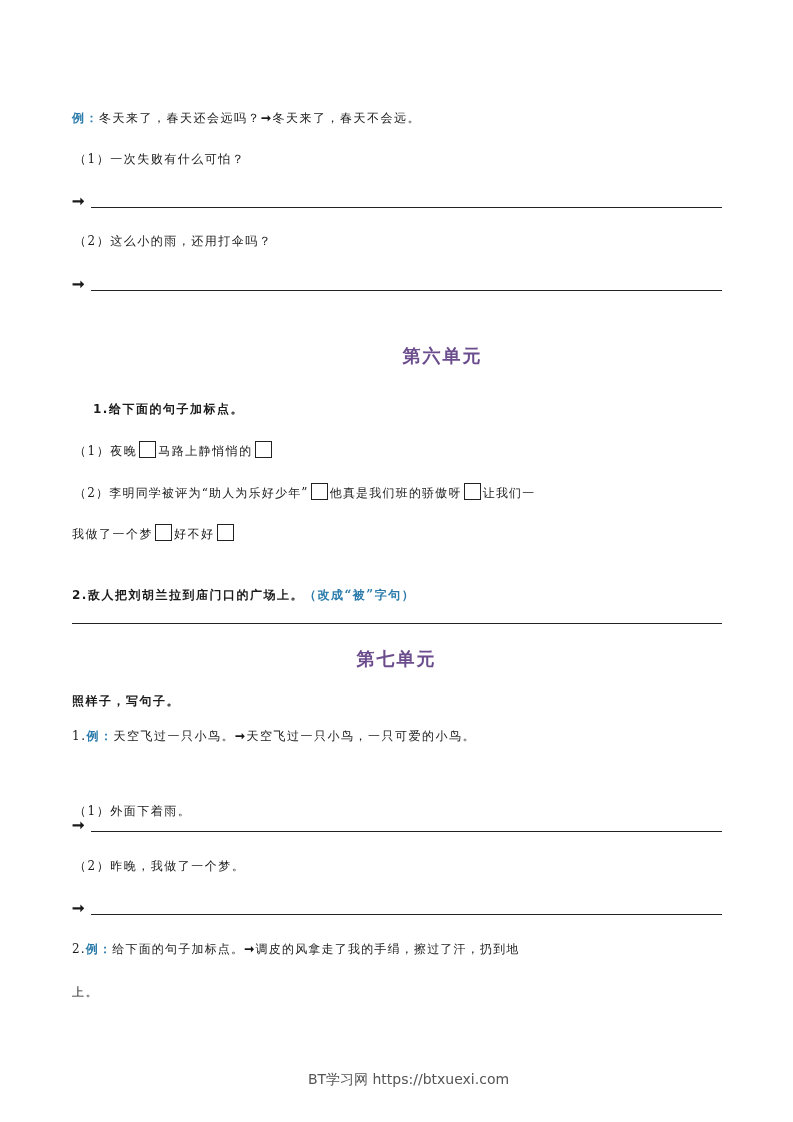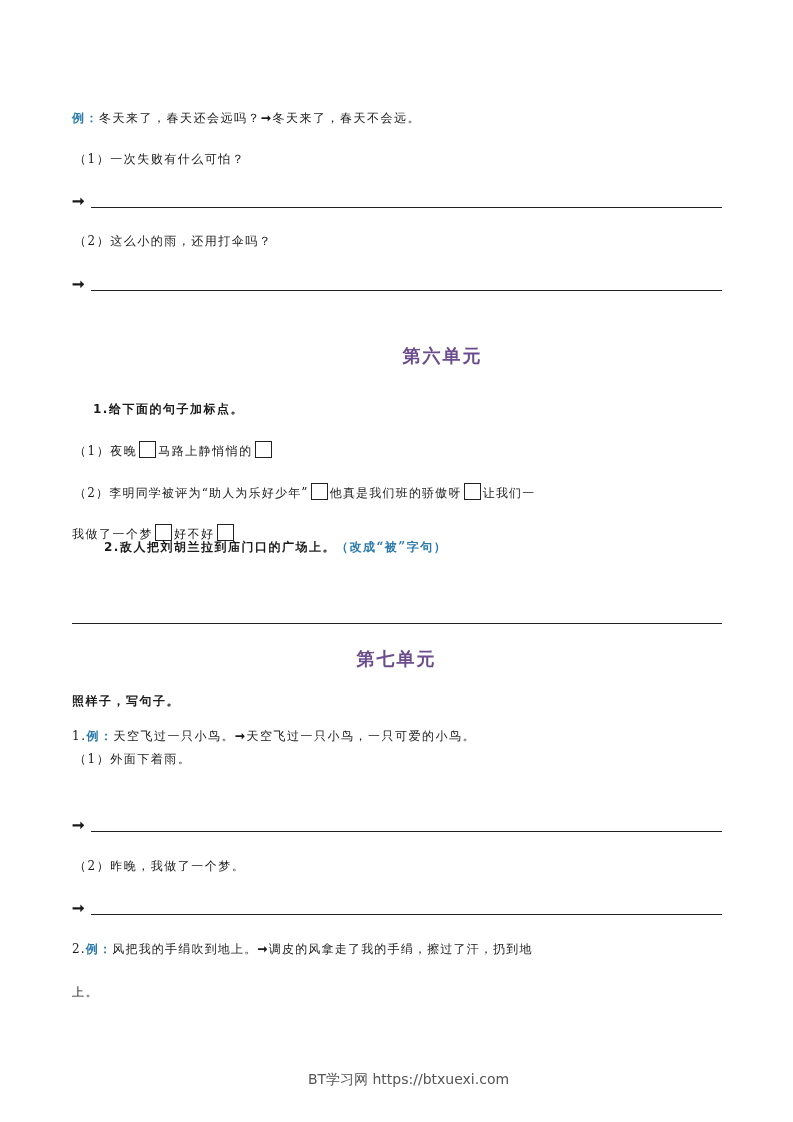--- a/index.html
+++ b/index.html
@@ -39,38 +39,38 @@
 <div class="line bold" style="top:398px;margin-left:21px;">1.给下面的句子加标点。</div>
 <div class="line" style="top:440px; left:74px;">
   <span>（1）夜晚</span><span class="box"></span><span>马路上静悄悄的</span><span class="box"></span>
 </div>
 <div class="line" style="top:482px; left:74px; letter-spacing:1.2px;">
   <span>（2）李明同学被评为“助人为乐好少年”</span><span class="box"></span><span>他真是我们班的骄傲呀</span><span class="box"></span><span>让我们一</span>
 </div>
 <div class="line" style="top:523px;">
   <span>我做了一个梦</span><span class="box"></span><span>好不好</span><span class="box"></span>
 </div>
-<div class="line" style="top:536px;margin-left:32px;">
+<div class="line" style="top:584px;">
   <span class="bold">2.敌人把刘胡兰拉到庙门口的广场上。</span><span class="blue">（改成“被”字句）</span>
 </div>
 <div class="full-rule" style="top:623px;"></div>
 
 <div class="heading" style="top:647px;">第七单元</div>
 <div class="line bold" style="top:690px;">照样子，写句子。</div>
 <div class="line" style="top:725px;">
   <span>1.</span><span class="blue">例：</span><span>天空飞过一只小鸟。</span><span style="font-weight:bold;">➞</span><span>天空飞过一只小鸟，一只可爱的小鸟。</span>
 </div>
-<div class="line" style="top:748px; left:74px;">（1）外面下着雨。</div>
+<div class="line" style="top:800px; left:74px;">（1）外面下着雨。</div>
 <div class="answer-row" style="top:814px;">
   <span class="arrow">➞</span>
   <div class="rule"></div>
 </div>
 <div class="line" style="top:855px; left:74px;">（2）昨晚，我做了一个梦。</div>
 <div class="answer-row" style="top:897px;">
   <span class="arrow">➞</span>
   <div class="rule"></div>
 </div>
 <div class="line" style="top:938px; letter-spacing:1.2px;">
-  <span>2.</span><span class="blue">例：</span><span>风把我的手绢吹到地上。</span><span style="font-weight:bold;">➞</span><span>调皮的风拿走了我的手绢，擦过了汗，扔到地</span>
+  <span>2.</span><span class="blue">例：</span><span>给下面的句子加标点。</span><span style="font-weight:bold;">➞</span><span>调皮的风拿走了我的手绢，擦过了汗，扔到地</span>
 </div>
 <div class="line" style="top:981px;">上。</div>
 
 <div class="footer">BT学习网 https://btxuexi.com</div>
 
 </body></html>

